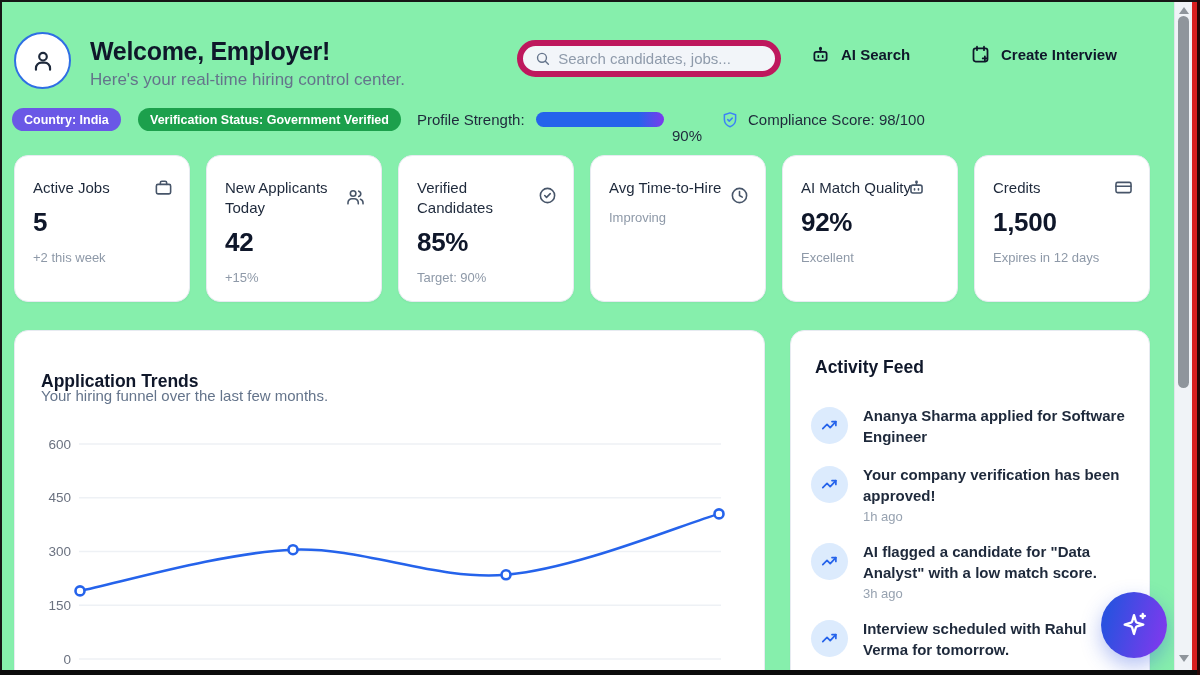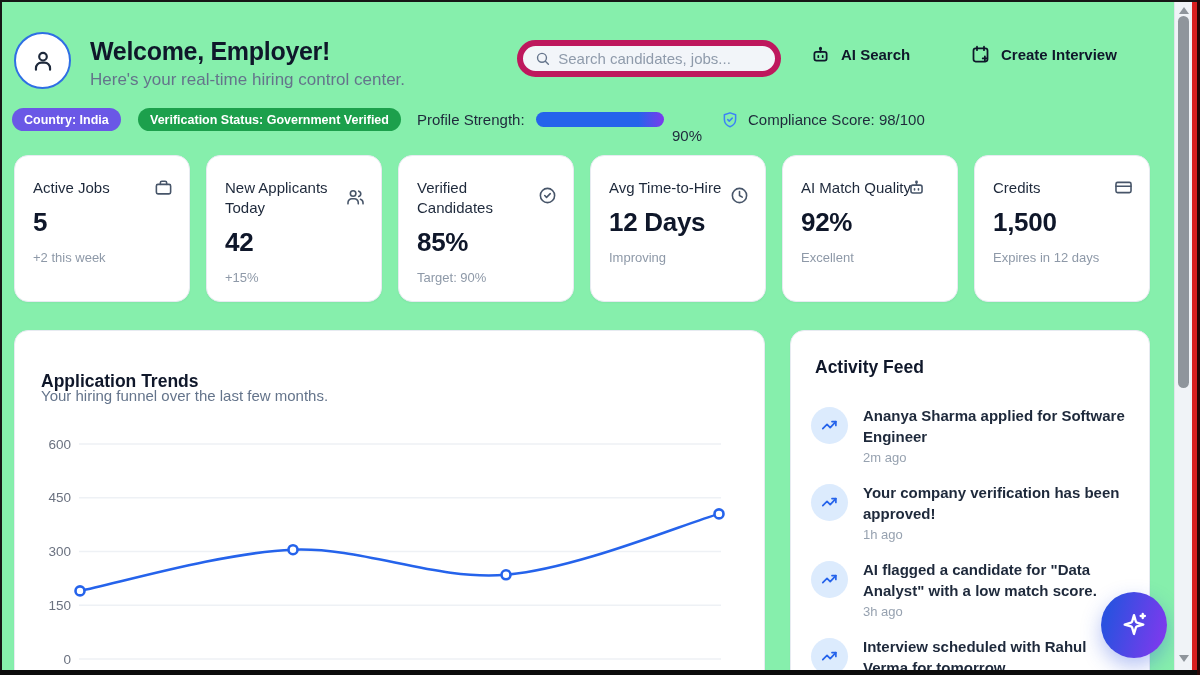--- a/index.html
+++ b/index.html
@@ -164,21 +164,20 @@
     </div>
 
     <div class="stat-card">
       <div class="stat-label">Avg Time-to-Hire</div>
       <span class="stat-icon" style="top:30px">
         <svg width="19" height="19" viewBox="0 0 24 24" fill="none" stroke="currentColor" stroke-width="2" stroke-linecap="round" stroke-linejoin="round">
             <circle cx="12" cy="12" r="9"></circle>
             <path d="M12 7v5l3.5 2"></path>
           </svg>
       </span>
-      <div class="stat-value">12 Days</div>
       <div class="stat-sub">Improving</div>
     </div>
 
     <div class="stat-card">
       <div class="stat-label" style="max-width:120px">AI Match Quality</div>
       <span class="stat-icon-inline">
         <svg width="19" height="19" viewBox="0 0 24 24" fill="none" stroke="currentColor" stroke-width="2" stroke-linecap="round" stroke-linejoin="round">
             <rect x="5" y="9" width="14" height="10" rx="2.5"></rect>
             <path d="M12 9V6"></path>
             <circle cx="12" cy="5" r="0.8" fill="currentColor"></circle>
@@ -231,21 +230,20 @@
 
       <div class="feed-item">
         <span class="feed-icon">
           <svg width="17" height="17" viewBox="0 0 24 24" fill="none" stroke="currentColor" stroke-width="2.4" stroke-linecap="round" stroke-linejoin="round">
               <path d="m2.5 16.5 6-6 4.5 4.5 8-8.5"></path>
               <path d="M15.5 6.5H21v5.5"></path>
             </svg>
         </span>
         <div>
           <div class="feed-text">Ananya Sharma applied for Software Engineer</div>
-          <div class="feed-time">2m ago</div>
         </div>
       </div>
 
       <div class="feed-item">
         <span class="feed-icon">
           <svg width="17" height="17" viewBox="0 0 24 24" fill="none" stroke="currentColor" stroke-width="2.4" stroke-linecap="round" stroke-linejoin="round">
               <path d="m2.5 16.5 6-6 4.5 4.5 8-8.5"></path>
               <path d="M15.5 6.5H21v5.5"></path>
             </svg>
         </span>

